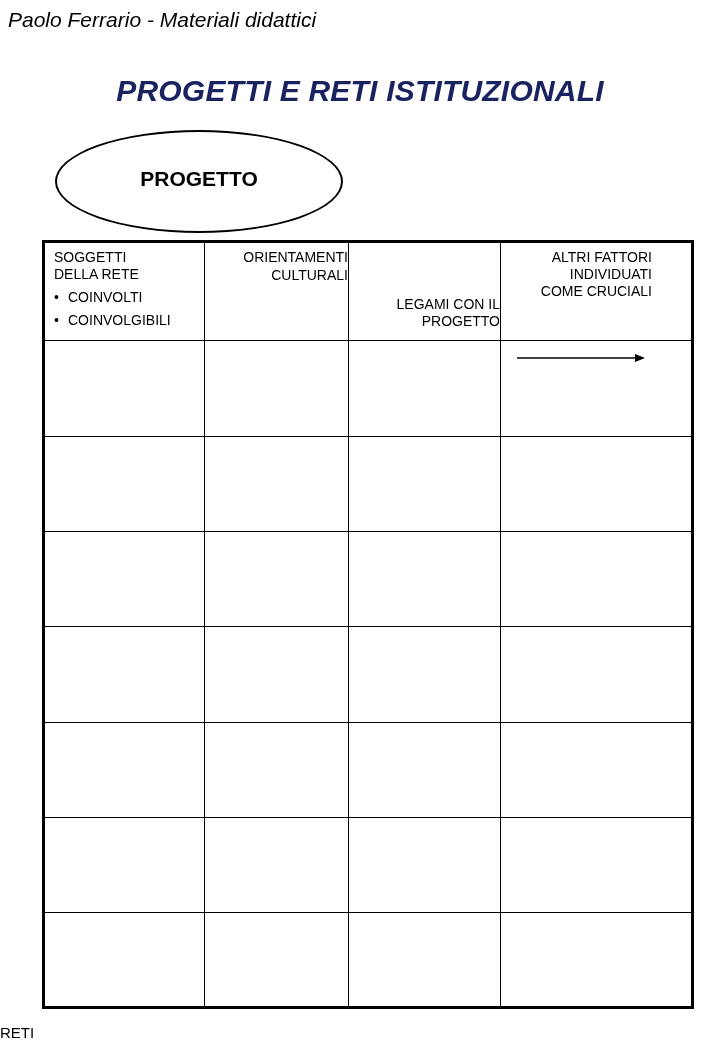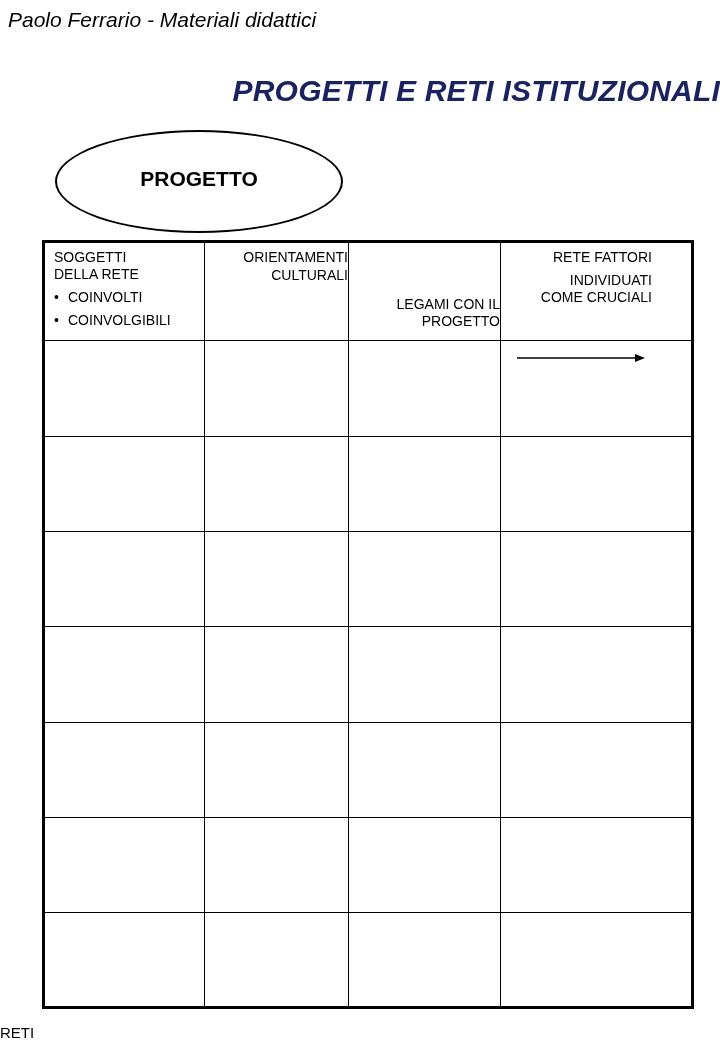--- a/index.html
+++ b/index.html
@@ -1,19 +1,19 @@
 <!DOCTYPE html>
 <html><head>
   <meta charset="utf-8">
   <style>
     html, body { margin:0; padding:0; background:#ffffff; }
     body { width:720px; height:1040px; position:relative; overflow:hidden;
            font-family:"Liberation Sans", sans-serif; color:#000; }
     .header { position:absolute; left:8px; top:8px; font-size:21px; font-style:italic; }
-    .title { position:absolute; left:0; top:74px; width:720px; text-align:right;
+    .title { position:absolute; left:0; top:74px; width:720px; text-align:center;
              font-size:30px; font-weight:bold; font-style:italic; color:#1a2360; letter-spacing:0.2px; }
     .ellipse { position:absolute; left:55px; top:130px; width:288px; height:103px;
                border:2px solid #000; border-radius:50%; box-sizing:border-box;
                display:flex; align-items:center; justify-content:center; }
     .ellipse span { font-size:21px; font-weight:bold; margin-top:-6px; }
     .table { position:absolute; left:42px; top:240px; width:652px; height:769px;
              border:3px solid #000000; box-sizing:border-box; }
     .hline { position:absolute; left:0; right:0; height:0; border-top:1.5px solid #000; }
     .vline { position:absolute; top:0; bottom:0; width:0; border-left:1.5px solid #000; }
     .hcell { position:absolute; top:6px; font-size:14px; line-height:17px; }
@@ -64,22 +64,22 @@
     <div>ORIENTAMENTI</div>
     <div style="margin-top:1px">CULTURALI</div>
   </div>
 
   <div class="hcell center" style="left:305px; width:150px;margin-top:47px;">
     <div>LEGAMI CON IL</div>
     <div>PROGETTO</div>
   </div>
 
   <div class="hcell center" style="left:457px; width:150px;">
-    <div>RETE FATTORI</div>
-    <div style="margin-top:6px">INDIVIDUATI</div>
+    <div>ALTRI FATTORI</div>
+    <div style="">INDIVIDUATI</div>
     <div>COME CRUCIALI</div>
   </div>
 
   <svg class="arrow" viewBox="0 0 128 10">
     <line x1="0" y1="5" x2="118" y2="5" stroke="#000" stroke-width="1.5"></line>
     <polygon points="118,1 128,5 118,9" fill="#000"></polygon>
   </svg>
 </div>
 
 <div class="footer">RETI</div>

